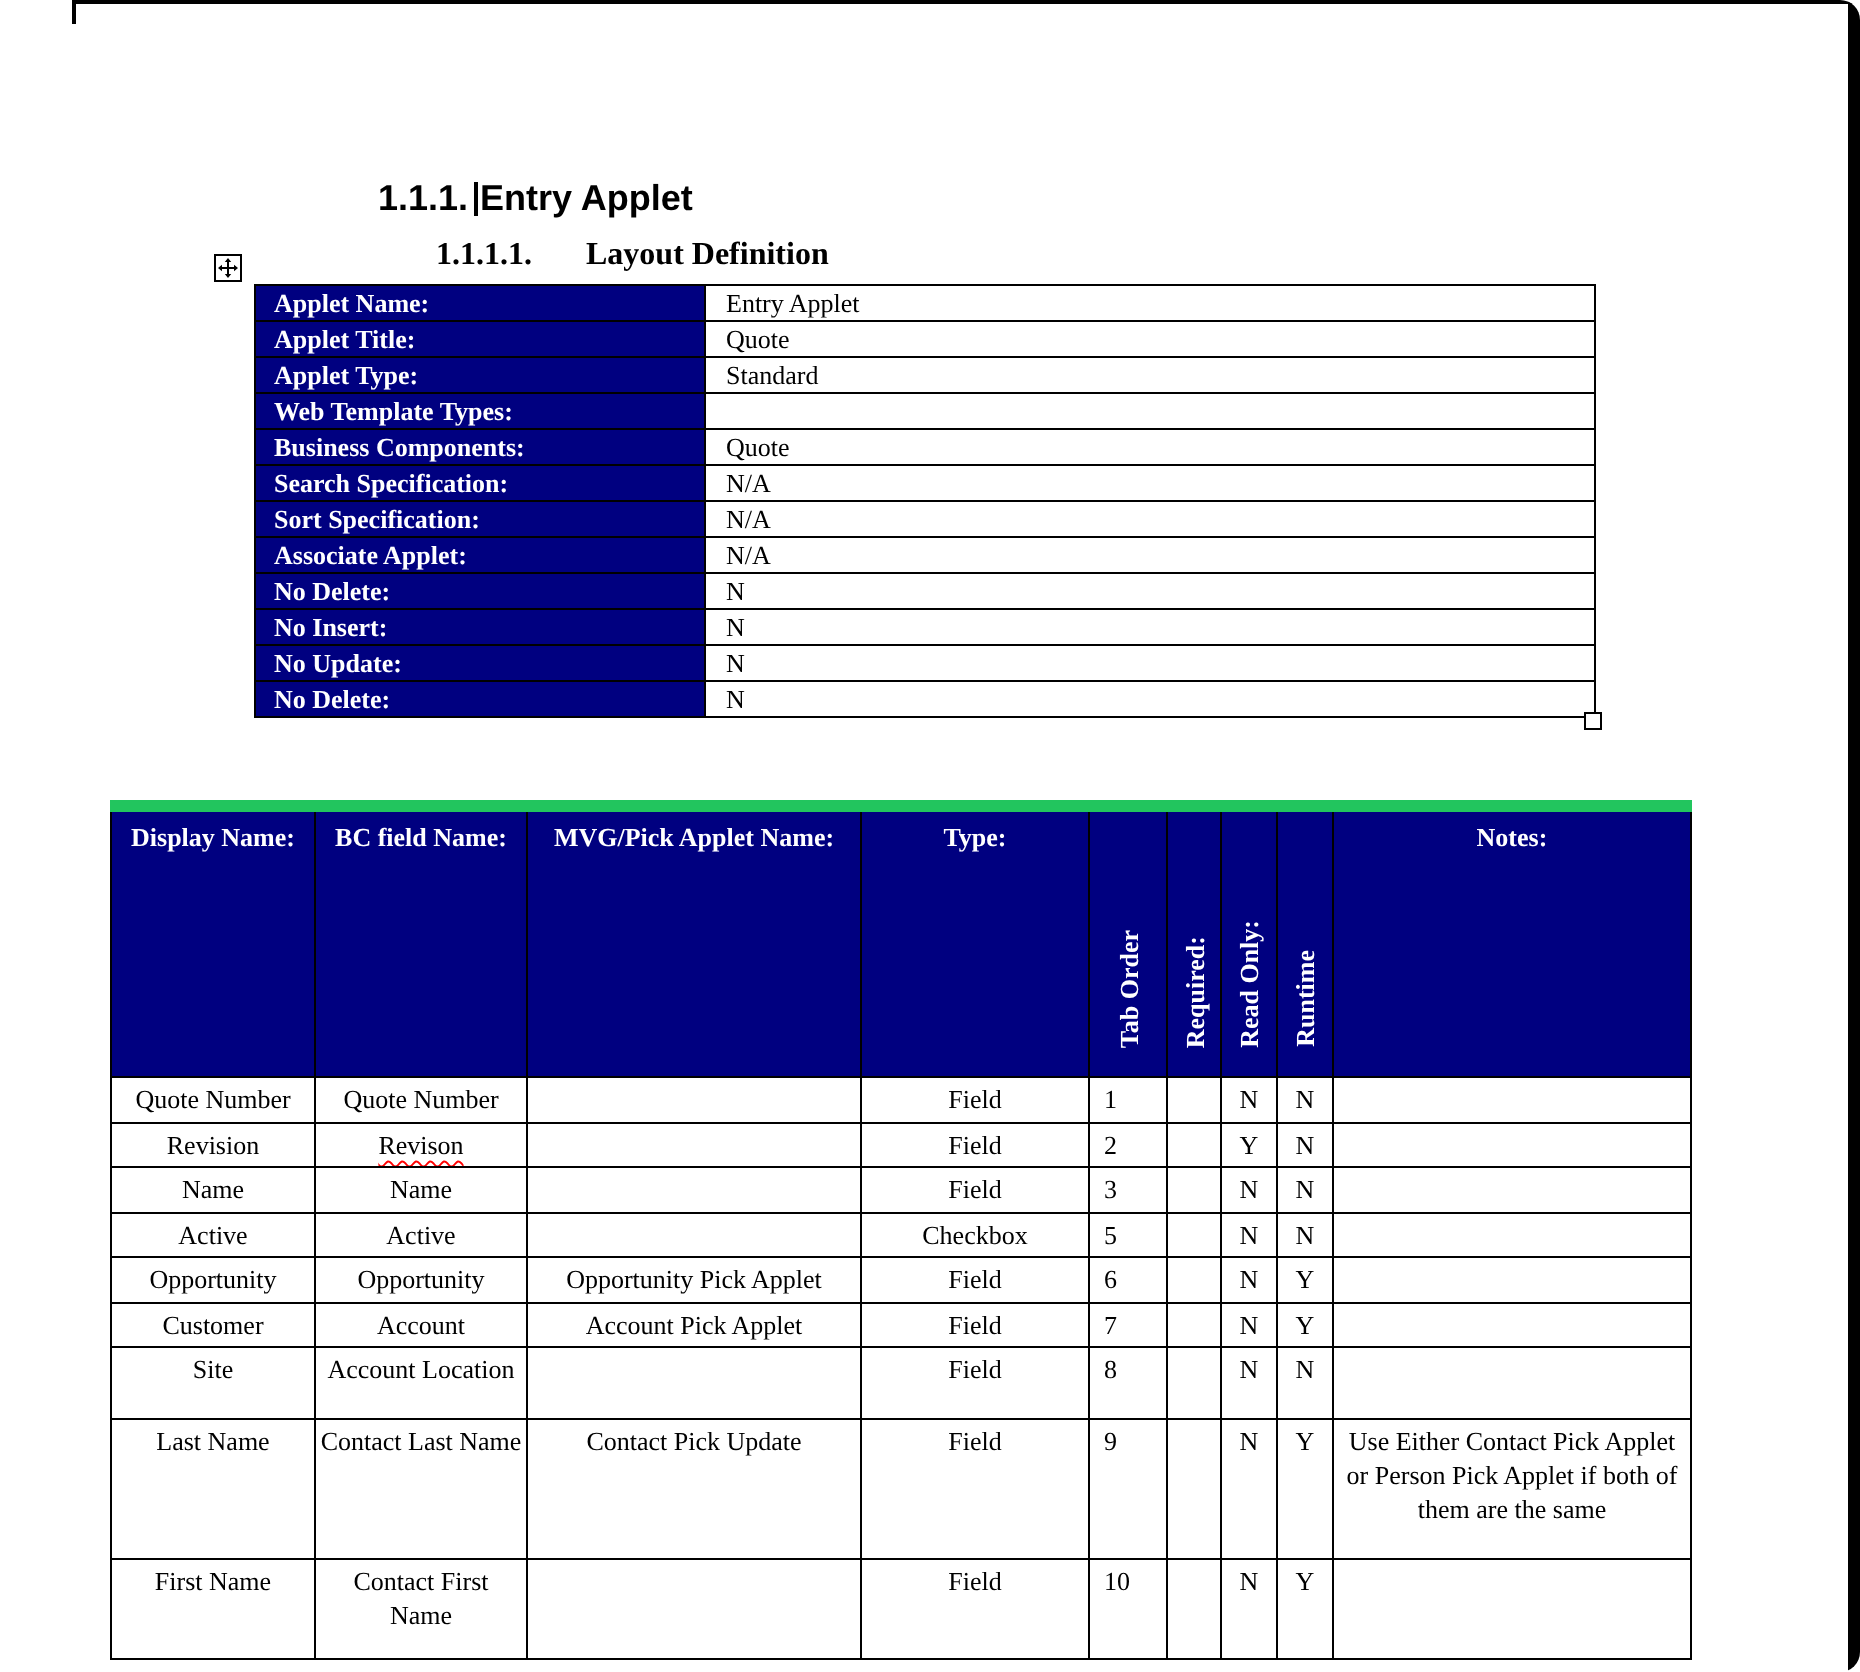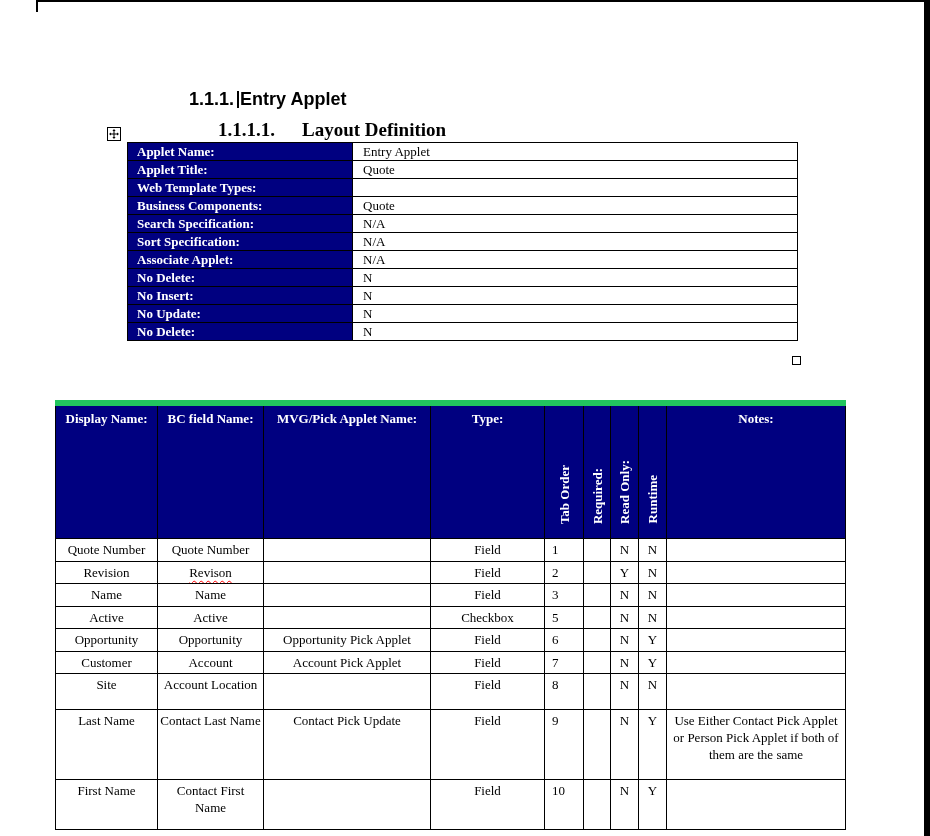--- a/index.html
+++ b/index.html
@@ -1,31 +1,31 @@
 <!DOCTYPE html>
 <html><head>
 <meta charset="utf-8">
 <style>
   * { margin:0; padding:0; box-sizing:border-box; }
   html,body { width:930px; height:836px; background:#fff; }
   #page { position:relative; width:930px; height:836px; background:#ffffff; overflow:hidden;
-          font-family:"Liberation Serif", serif; color:#000; }
+          font-family:"Liberation Serif", serif; color:#000;border-radius:10px; }
 
   
   .edge { position:absolute; background:#000; }
   #edge-top { left:37px; top:0; width:893px; height:2px; }
   #edge-left-tick { left:36px; top:0; width:2px; height:12px; }
   #edge-right { left:924px; top:0; width:6px; height:836px; }
 
   
   #h1 { position:absolute; left:189px; top:89px; font-family:"Liberation Sans", sans-serif;
         font-weight:bold; font-size:18px; white-space:nowrap; }
   #cursor { display:inline-block; width:2px; height:17px; background:#000;
             vertical-align:-3px; margin:0 1px 0 3px; }
-  #h2 { position:absolute; left:218px; top:119px; font-weight:bold; font-size:19px; white-space:nowrap; }
+  #h2 { position:absolute; left:218px; top:119px; font-weight:bold; font-size:16px; white-space:nowrap; }
   #h2 .tabgap { display:inline-block; width:27px; }
 
   
   #move-handle { position:absolute; left:107px; top:127px; width:14px; height:14px;
                  border:1px solid #000; background:#fff; display:flex; align-items:center;
                  justify-content:center; }
 
   
   #t1 { position:absolute; left:127px; top:142px; width:670px; border-collapse:collapse;
         table-layout:fixed; }
@@ -85,20 +85,24 @@
     <tbody>
       <tr>
           <td class="lbl">Applet Name:</td>
           <td class="val">Entry Applet</td>
         </tr>
       <tr>
           <td class="lbl">Applet Title:</td>
           <td class="val">Quote</td>
         </tr>
       <tr>
+          <td class="lbl">Applet Type:</td>
+          <td class="val">Standard</td>
+        </tr>
+      <tr>
           <td class="lbl">Web Template Types:</td>
           <td class="val"></td>
         </tr>
       <tr>
           <td class="lbl">Business Components:</td>
           <td class="val">Quote</td>
         </tr>
       <tr>
           <td class="lbl">Search Specification:</td>
           <td class="val">N/A</td>

